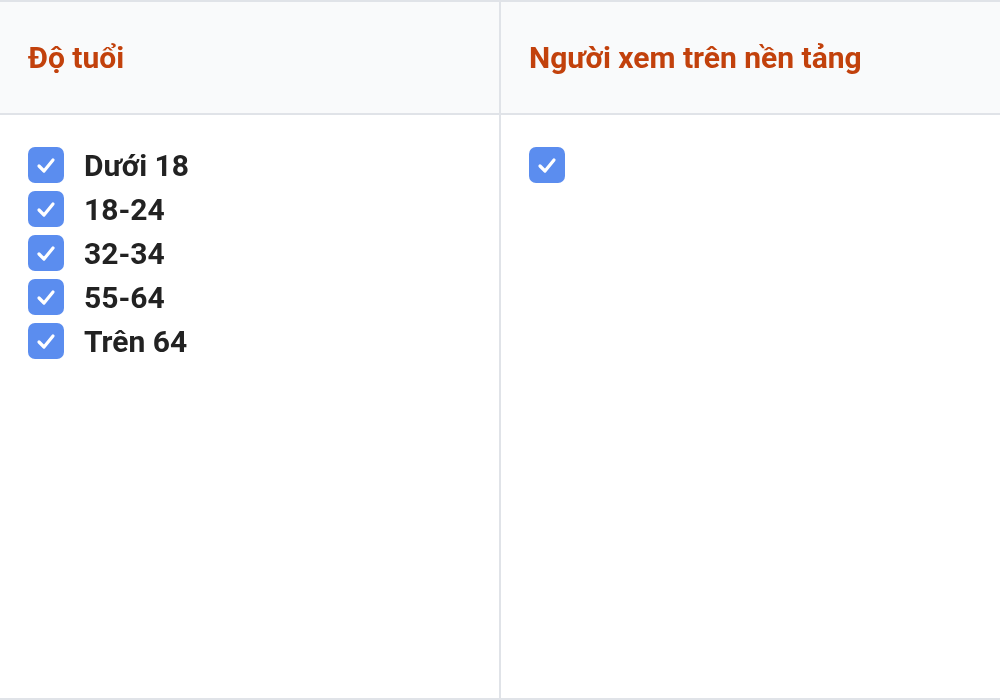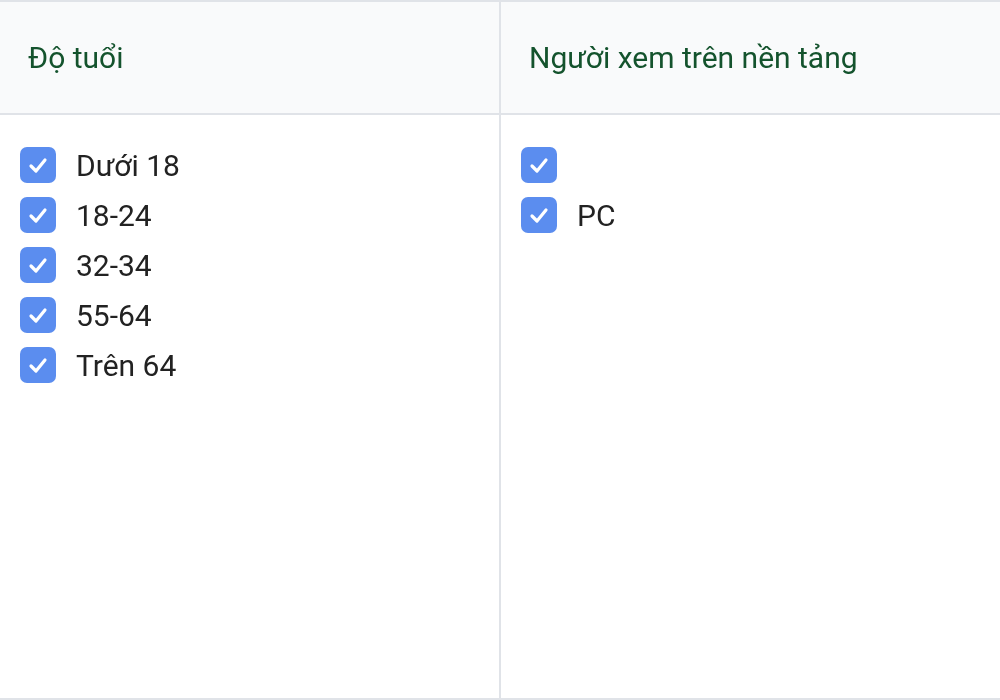--- a/index.html
+++ b/index.html
@@ -25,28 +25,29 @@
     .column:first-child {
       border-right: 2px solid #e0e3e8;
     }
     .column-header {
       background: #f9fafb;
       border-bottom: 2px solid #e0e3e8;
       padding: 38px 28px;
     }
     .column-header-text {
       font-size: 30px;
-      font-weight: 400;
-      color: #14532d;
+      font-weight: 700;
+      color: #c2410c;
     }
     .column-body {
-      padding: 32px 20px;
+      padding: 32px 28px;
       display: flex;
       flex-direction: column;
-      gap: 14px;
+      gap: 8px;
+      font-weight: bold;
     }
     .check-row {
       display: flex;
       align-items: center;
       gap: 20px;
     }
     .checkbox {
       width: 36px;
       height: 36px;
       border-radius: 7px;
@@ -129,24 +130,16 @@
       <span class="column-header-text">Người xem trên nền tảng</span>
     </div>
     <div class="column-body">
       <div class="check-row">
         <div class="checkbox">
             <svg viewBox="0 0 24 24">
               <polyline points="5 13 10 18 19 7"></polyline>
             </svg>
           </div>
       </div>
-      <div class="check-row">
-        <div class="checkbox">
-            <svg viewBox="0 0 24 24">
-              <polyline points="5 13 10 18 19 7"></polyline>
-            </svg>
-          </div>
-        <span class="check-label">PC</span>
-      </div>
     </div>
   </div>
 
 </div>
 
 </body></html>

